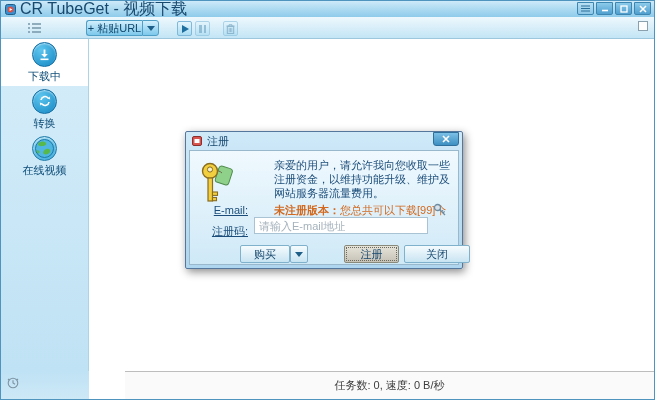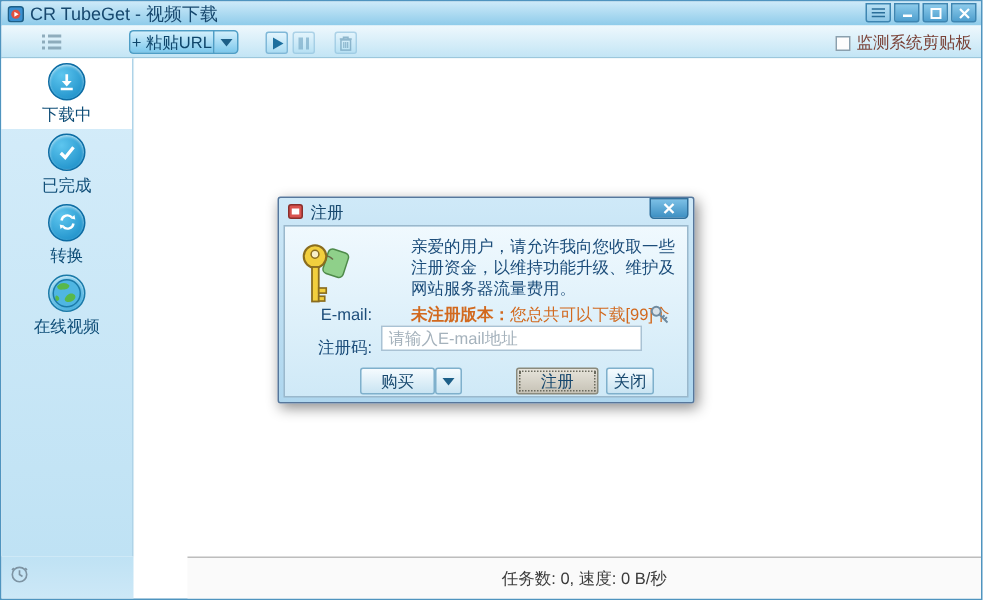--- a/index.html
+++ b/index.html
@@ -4,21 +4,21 @@
 <style>
   * { margin:0; padding:0; box-sizing:border-box; }
   html,body { width:655px; height:400px; }
   body { font-family:"Liberation Sans","DejaVu Sans",sans-serif; font-size:11px; overflow:hidden; background:#fff; }
 
   .window { position:absolute; inset:0; border:1px solid #4f94bf; background:#fff; }
 
   
   .titlebar { height:16px; background:linear-gradient(#cdeaf9,#8ecbea); display:flex; align-items:center; padding:1px 3px 0 4px; }
   .app-icon { width:11px; height:11px; margin-right:4px; flex:0 0 auto; }
-  .win-title { color:#17486e; font-size:12px; flex:1; white-space:nowrap; overflow:hidden; }
+  .win-title { color:#17486e; font-size:16px; flex:1; white-space:nowrap; overflow:hidden; }
   .win-controls { display:flex; gap:2px; align-self:flex-start; }
   .win-btn { width:17px; height:13px; border:1px solid #3e86b2; border-radius:0 0 2px 2px;
              background:linear-gradient(#8ccbeb,#4f9fce); display:flex; align-items:center; justify-content:center; cursor:pointer; }
   .win-btn.menu { background:linear-gradient(#b8e0f4,#8cc6e6); }
 
   
   .toolbar { position:relative; height:22px; background:linear-gradient(#eef8fd,#c3e5f5); border-bottom:1px solid #9cc7dc;padding-left:44px; }
   .grip { position:absolute; left:27px; top:5px; width:13px; height:12px; opacity:.8; }
   .paste-btn { position:absolute; left:85px; top:3px; width:56px; height:16px; border:1px solid #4e9ec6; border-right:none;
                border-radius:3px 0 0 3px; background:linear-gradient(#d2effc,#7cc8ec); color:#0f466b;
@@ -66,33 +66,33 @@
   .dlg-close { width:26px; height:14px; margin-top:-4px; border:1px solid #2f6f9b; border-radius:0 0 3px 3px;
                background:linear-gradient(#7cc0e6,#3d8fc2); display:flex; align-items:center; justify-content:center; cursor:pointer; }
   .dlg-inner { position:absolute; left:3px; right:3px; top:18px; bottom:3px;
                background:linear-gradient(#f0f9fe,#cfe9f7); border:1px solid #9ab8cc; }
   .key-art { position:absolute; left:10px; top:10px; }
   .dlg-texts { position:absolute; left:52px; top:7px; right:6px; line-height:14px;margin-left:32px; }
   .dlg-msg { color:#1c4d7a; }
   .dlg-warn { margin-top:3px; color:#d2691e; }
   .dlg-warn b { font-weight:bold; }
   .form-row { position:absolute; left:0; right:10px; height:17px; display:flex; align-items:center; }
-  .form-row label { width:64px; text-align:right; padding-right:6px; color:#1c4d7a; }
+  .form-row label { width:64px; text-align:right; padding-right:6px; color:#1c4d7a;text-decoration:underline; }
   .form-row input { flex:1; height:17px; border:1px solid #a9c2d4; background:#fff; font-size:11px;
                     padding:0 4px; color:#333; font-family:"Liberation Sans","DejaVu Sans",sans-serif;margin-top:32px; }
   .form-row input::placeholder { color:#a5b2bc; }
   .row-email { top:50px; }
   .row-code  { top:72px; }
   .key-btn { width:17px; height:16px; margin-left:3px; display:flex; align-items:center; justify-content:center; cursor:pointer; }
   .dlg-btn { position:absolute; top:94px; height:18px; border:1px solid #7fb0cc; border-radius:2px;
              background:linear-gradient(#f5fbfe,#c9e4f2); color:#17486e; display:flex; align-items:center; justify-content:center; cursor:pointer; }
   .btn-buy { left:50px; width:50px; }
   .btn-buy-drop { left:100px; width:18px; }
   .btn-register { left:154px; width:55px; background:linear-gradient(#e6e3da,#c6c2b6); border-color:#8a8a7c; outline:1px dotted #6a6a5e; outline-offset:-3px; }
-  .btn-close { left:214px; width:32px; }
+  .btn-close { left:214px; width:66px; }
 </style>
 </head>
 <body>
 
 <div class="window">
 
   <div class="titlebar">
     <span class="app-icon">
       <svg width="11" height="11" viewBox="0 0 11 11">
           <rect x="0.5" y="0.5" width="10" height="10" rx="2" fill="#3a8fd0" stroke="#1d5f88"></rect>
@@ -153,43 +153,34 @@
       </span>
     <span class="tool-btn dim" style="left:222px;">
       <svg width="9" height="10" viewBox="0 0 9 10">
           <path d="M0.5 2h8M3 2V0.8h3V2" fill="none" stroke="#4d87a8" stroke-width="1"></path>
           <rect x="1.3" y="2.6" width="6.4" height="6.8" fill="none" stroke="#4d87a8" stroke-width="1"></rect>
           <path d="M3.2 4v4M4.5 4v4M5.8 4v4" stroke="#4d87a8" stroke-width="0.8"></path>
         </svg>
     </span>
     <span class="clip-check">
       <span class="checkbox"></span>
-      <span class="clip-label">监测系统剪贴板</span>
     </span>
   </div>
 
   <div class="app-body">
     <div class="sidebar">
       <div class="side-item selected">
         <span class="circle-icon">
           <svg width="13" height="13" viewBox="0 0 13 13">
               <path d="M6.5 1.5v6" stroke="#fff" stroke-width="1.8"></path>
               <polygon points="3.2,6 9.8,6 6.5,9.6" fill="#fff"></polygon>
               <path d="M2.5 11.3h8" stroke="#fff" stroke-width="1.6"></path>
             </svg>
         </span>
         <span class="side-label">下载中</span>
-      </div>
-      <div class="side-item">
-        <span class="circle-icon">
-          <svg width="13" height="13" viewBox="0 0 13 13">
-              <path d="M2.5 7l3 3L11 3.2" fill="none" stroke="#fff" stroke-width="2.2"></path>
-            </svg>
-        </span>
-        <span class="side-label">已完成</span>
       </div>
       <div class="side-item">
         <span class="circle-icon">
           <svg width="14" height="14" viewBox="0 0 14 14">
               <path d="M3 6a4 4 0 0 1 7-2" fill="none" stroke="#fff" stroke-width="1.6"></path>
               <polygon points="11.6,2.4 9.2,4.6 12.2,5.4" fill="#fff"></polygon>
               <path d="M11 8a4 4 0 0 1-7 2" fill="none" stroke="#fff" stroke-width="1.6"></path>
               <polygon points="2.4,11.6 4.8,9.4 1.8,8.6" fill="#fff"></polygon>
             </svg>
         </span>

